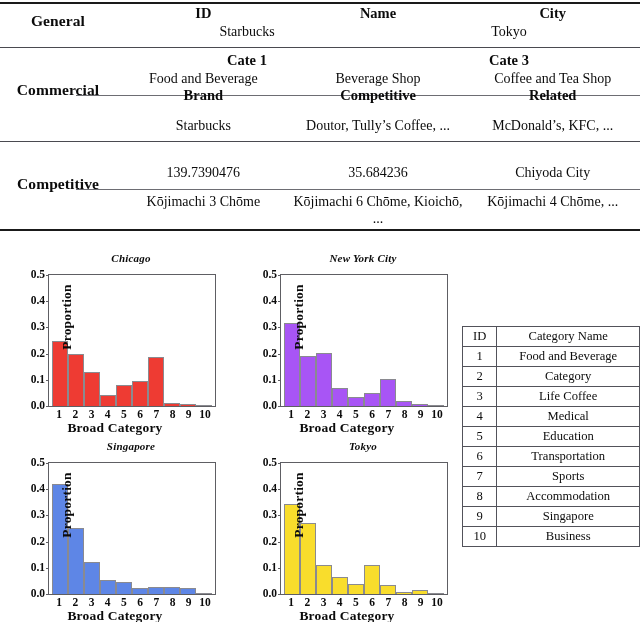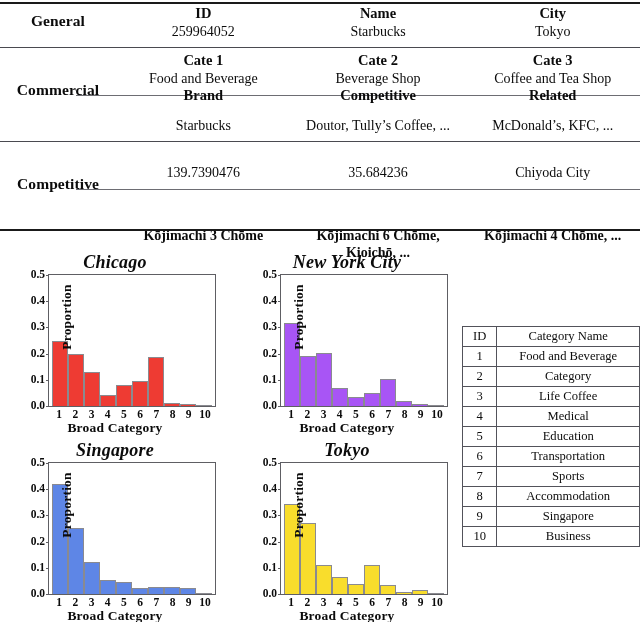--- a/index.html
+++ b/index.html
@@ -77,27 +77,27 @@
   }
 
   
   .chart {
     position: absolute;
     width: 230px;
     height: 182px;
   }
   .chart-title {
     position: absolute;
-    left: 0;
+    left: 16px;
     top: 0;
     width: 230px;
     text-align: center;
     font-style: italic;
     font-weight: bold;
-    font-size: 18px;
+    font-size: 11px;
     letter-spacing: .2px;
   }
   .plotbox {
     position: absolute;
     left: 48px;
     top: 22px;
     width: 168px;
     height: 133px;
     border: 1.3px solid #5e5e63;
     box-sizing: border-box;
@@ -208,31 +208,29 @@
 <div id="info-table">
   <div class="rule-full" style="top:2px;"></div>
 
   <div class="grp-label" style="top:12px;">General</div>
   <div class="trow thead" style="top:5px;">
     <div class="tcell">ID</div>
     <div class="tcell">Name</div>
     <div class="tcell">City</div>
   </div>
   <div class="trow tval" style="top:24px;">
-    <div class="tcell">259964052</div>
     <div class="tcell">Starbucks</div>
     <div class="tcell">Tokyo</div>
   </div>
 
   <div class="rule-mid" style="top:47px;"></div>
 
   <div class="grp-label" style="top:81px;">Commercial</div>
   <div class="trow thead" style="top:52px;">
     <div class="tcell">Cate 1</div>
-    <div class="tcell">Cate 2</div>
     <div class="tcell">Cate 3</div>
   </div>
   <div class="trow tval" style="top:71px;">
     <div class="tcell">Food and Beverage</div>
     <div class="tcell">Beverage Shop</div>
     <div class="tcell">Coffee and Tea Shop</div>
   </div>
 
   <div class="rule-inner" style="top:95px;"></div>
 
@@ -251,21 +249,21 @@
 
   <div class="grp-label" style="top:175px;">Competitive</div>
   <div class="trow tval" style="top:165px;">
     <div class="tcell">139.7390476</div>
     <div class="tcell">35.684236</div>
     <div class="tcell">Chiyoda City</div>
   </div>
 
   <div class="rule-inner" style="top:189px;"></div>
 
-  <div class="trow tval" style="top:228px;font-weight:bold;">
+  <div class="trow tval" style="top:194px;">
     <div class="tcell">Kōjimachi 3 Chōme</div>
     <div class="tcell">Kōjimachi 6 Chōme, Kioichō, ...</div>
     <div class="tcell">Kōjimachi 4 Chōme, ...</div>
   </div>
 
   <div class="rule-full" style="top:229px;"></div>
 </div>
 
 <div class="chart" id="chart-0" style="left:0px;  top:252px;">
     <div class="chart-title">Chicago</div>

